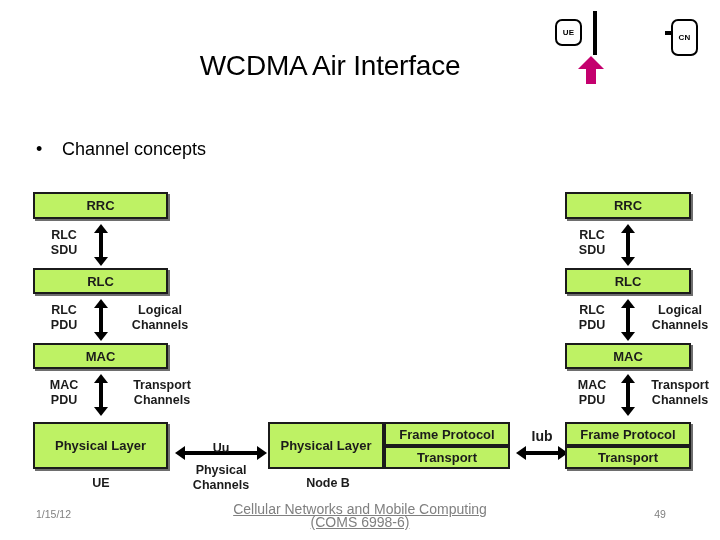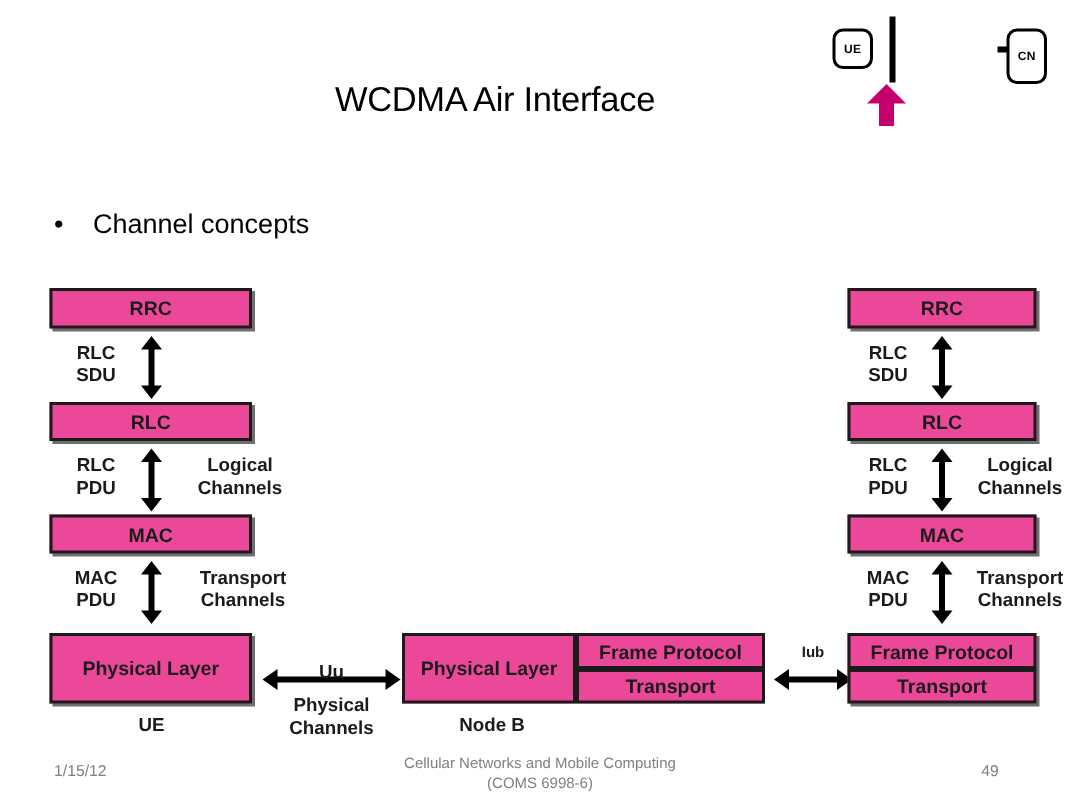--- a/index.html
+++ b/index.html
@@ -34,54 +34,54 @@
   .uparrow{position:absolute;left:578px;top:56px;width:26px;height:28px;}
   .uparrow .stem{position:absolute;left:8px;top:11px;width:10px;height:17px;background:#C4006E;}
   .uparrow .head{position:absolute;left:0px;top:0px;width:0;height:0;
      border-left:13px solid transparent;border-right:13px solid transparent;
      border-bottom:13px solid #C4006E;}
 
   
   .title{
     position:absolute;left:60px;top:46px;width:540px;
     text-align:center;
-    font-size:23px;font-weight:400;color:#000;
+    font-size:28px;font-weight:400;color:#000;
     line-height:40px;
     letter-spacing:-.2px;
   }
 
   
   .bullet{
     position:absolute;left:36px;top:133px;
     font-size:18px;color:#000;line-height:32px;
     white-space:nowrap;
   }
   .bullet .dot{display:inline-block;width:26px;}
 
   
   .dbox{
     position:absolute;
-    background:#ec4899;
+    background:#bef264;
     border:2px solid #1b1b1b;
     box-shadow:2px 2px 0 #6e6e6e;
     display:flex;align-items:center;justify-content:center;
     font-size:13px;font-weight:700;color:#1b1b1b;
     box-sizing:border-box;
     white-space:nowrap;
   }
   .dbox.plain{box-shadow:none;}
 
   .lbl{
     position:absolute;
     font-size:12.5px;font-weight:700;color:#1b1b1b;
     line-height:14.5px;
     white-space:nowrap;
   }
   .lbl.ctr{text-align:center;}
-  .lbl.sm{font-size:10px;}
+  .lbl.sm{font-size:14px;}
 
   
   .varrow{position:absolute;width:14px;}
   .varrow .shaft{position:absolute;left:5px;top:7px;bottom:7px;width:4px;background:#000;}
   .varrow .up{position:absolute;left:0;top:0;width:0;height:0;
      border-left:7px solid transparent;border-right:7px solid transparent;
      border-bottom:9px solid #000;}
   .varrow .dn{position:absolute;left:0;bottom:0;width:0;height:0;
      border-left:7px solid transparent;border-right:7px solid transparent;
      border-top:9px solid #000;}
@@ -92,21 +92,21 @@
   .harrow .lf{position:absolute;top:0;left:0;width:0;height:0;
      border-top:7px solid transparent;border-bottom:7px solid transparent;
      border-right:10px solid #000;}
   .harrow .rt{position:absolute;top:0;right:0;width:0;height:0;
      border-top:7px solid transparent;border-bottom:7px solid transparent;
      border-left:10px solid #000;}
 
   
   .footer-date{position:absolute;left:36px;top:508px;font-size:10.5px;color:#808080;}
   .footer-center{position:absolute;left:200px;top:503px;width:320px;text-align:center;
-     font-size:10px;color:#808080;line-height:13px;}
+     font-size:14px;color:#808080;line-height:13px;text-decoration:underline;}
   .footer-page{position:absolute;left:640px;top:508px;width:40px;text-align:center;
      font-size:10.5px;color:#808080;}
 </style>
 </head>
 <body>
 
 <div id="slide">
 
   <div class="navchain">
     <div class="navbox nav-ue">

